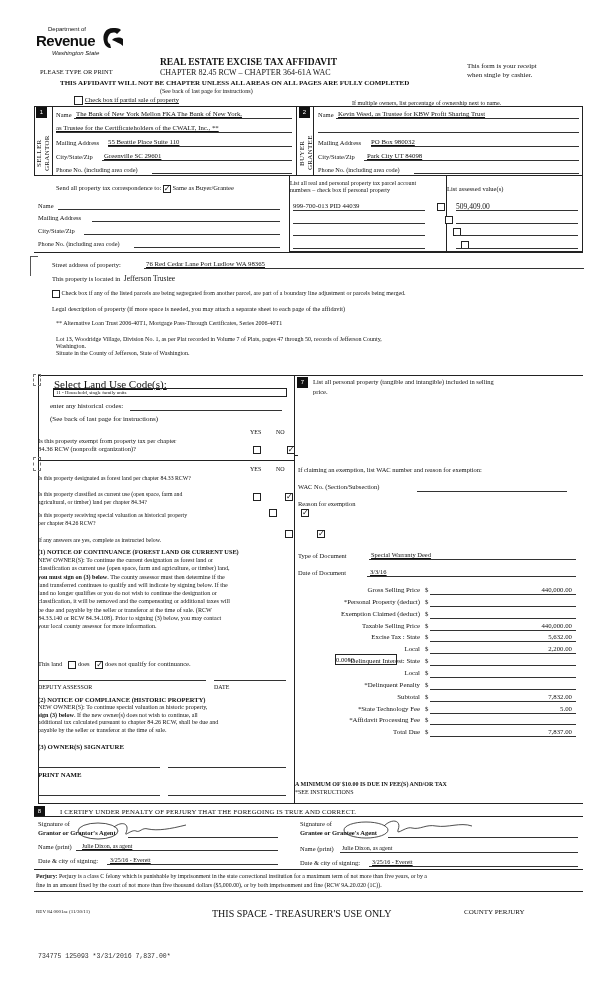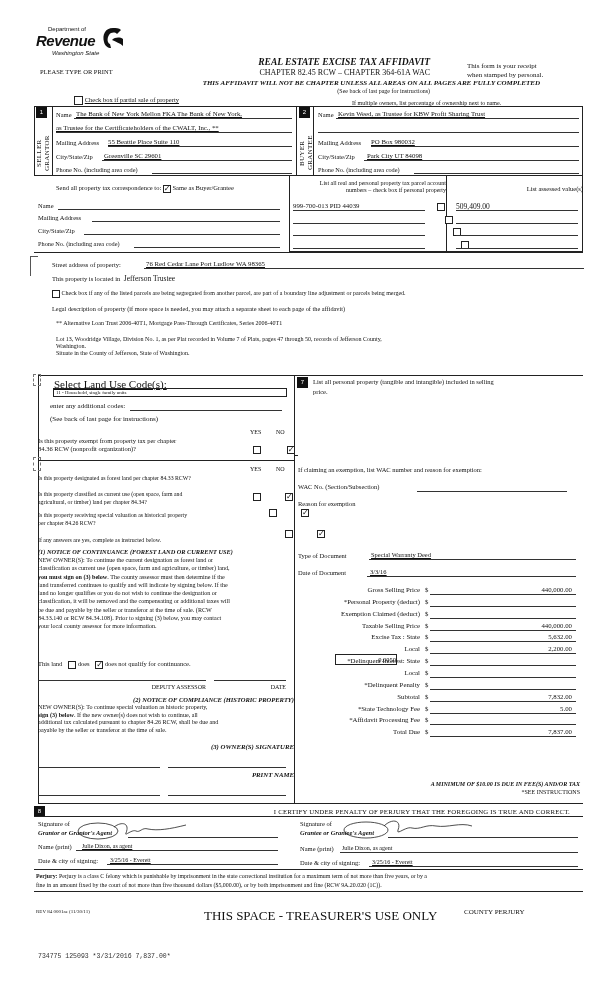--- a/index.html
+++ b/index.html
@@ -9,22 +9,22 @@
   .sans { font-family: "Liberation Sans", sans-serif; }
   .fill { font-family: Liberation Serif, serif; font-size: 7px; }
   .cb { display: inline-block; width: 8px; height: 8px; border: 1px solid #222; background: #fff; vertical-align: middle; position: relative; }
   .cb.checked::after { content: "\2713"; position: absolute; left: 0px; top: -3px; font-size: 8px; font-family: "DejaVu Sans", sans-serif; line-height: 12px; }
   .badge { background: #111; color: #fff; font-size: 6px; text-align: center; line-height: 11px; width: 11px; height: 11px; font-family: "Liberation Sans", sans-serif; }
   .vlabel { writing-mode: vertical-rl; transform: rotate(180deg); font-size: 7px; text-align: center; line-height: 8px; letter-spacing: 0.3px; }
   .row-line { position: absolute; border-bottom: 1px solid #333; }
   .lbl { white-space: nowrap; }
   .box { position: absolute; border: 1px solid #222; }
   .right { text-align: right; }
-  .center { text-align: right; }
-  .bold { font-weight: bold; font-style: italic; }
+  .center { text-align: left; }
+  .bold { font-weight: bold; }
   .sig { position: absolute; }
 </style>
 </head>
 <body>
 
 
 
 
 <div class="abs" style="left:36px;top:24px;width:80px;height:36px;">
   <div class="abs sans" style="left:12px;top:2px;font-size:6px;">Department of</div>
@@ -33,21 +33,21 @@
   <svg class="abs" style="left:64px;top:2px;" width="26" height="24" viewBox="0 0 26 24">
     <path d="M13 2 C5 2 2 9 4 16 C5 20 8 22 11 22 L10 18 C7 17 7 12 9 9 C11 6 15 6 17 8 L21 4 C19 2 16 2 13 2 Z" fill="#111"></path>
     <path d="M12 14 C15 11 20 11 23 13 L23 20 C20 17 16 16 12 14 Z" fill="#111"></path>
   </svg>
 </div>
 <div class="abs" style="left:40px;top:68px;font-size:6.5px;">PLEASE TYPE OR PRINT</div>
 
 <div class="abs center bold" style="left:160px;top:57px;width:270px;font-size:9.5px;">REAL ESTATE EXCISE TAX AFFIDAVIT</div>
 <div class="abs center" style="left:160px;top:68px;width:270px;font-size:8px;">CHAPTER 82.45 RCW – CHAPTER 364-61A WAC</div>
 <div class="abs" style="left:467px;top:62px;font-size:7px;">This form is your receipt</div>
-<div class="abs" style="left:467px;top:71px;font-size:7px;">when stamped by personal.</div>
+<div class="abs" style="left:467px;top:71px;font-size:7px;">when single by cashier.</div>
 <div class="abs center bold" style="left:60px;top:79px;width:480px;font-size:7px;">THIS AFFIDAVIT WILL NOT BE CHAPTER UNLESS ALL AREAS ON ALL PAGES ARE FULLY COMPLETED</div>
 <div class="abs center" style="left:160px;top:88px;width:270px;font-size:6px;">(See back of last page for instructions)</div>
 
 <div class="abs" style="left:74px;top:96px;">
   <span class="cb" style="width:9px;height:9px;"></span>
   <span class="lbl" style="font-size:6.5px;text-decoration:underline;">Check box if partial sale of property</span>
 </div>
 <div class="abs" style="left:352px;top:100px;font-size:6px;text-decoration:underline;">If multiple owners, list percentage of ownership next to name.</div>
 
 
@@ -157,21 +157,21 @@
 <div class="abs" style="left:38px;top:803px;width:545px;height:1px;background:#222;"></div>
 <div class="abs" style="left:38px;top:460px;width:256px;height:1px;background:#222;"></div>
 <div class="abs" style="left:294px;top:455px;width:4px;height:1px;background:#222;"></div>
 
 
 <div class="abs" style="left:33px;top:374px;width:8px;height:12px;border:1px dashed #777;"></div>
 <div class="abs lbl" style="left:54px;top:378px;font-size:11px;text-decoration:underline;">Select Land Use Code(s):</div>
 <div class="abs fill" style="left:53px;top:388px;width:234px;height:9px;border:1px solid #222;font-size:5px;line-height:8px;padding-left:2px;">
   <span>11 - Household, single family units</span>
 </div>
-<div class="abs lbl" style="left:50px;top:402px;font-size:7px;">enter any additional codes:</div>
+<div class="abs lbl" style="left:50px;top:402px;font-size:7px;">enter any historical codes:</div>
 <div class="row-line" style="left:130px;top:402px;width:152px;height:9px;"></div>
 <div class="abs lbl" style="left:50px;top:415px;font-size:7px;">(See back of last page for instructions)</div>
 <div class="abs lbl" style="left:250px;top:429px;font-size:6px;">YES</div>
 <div class="abs lbl" style="left:276px;top:429px;font-size:6px;">NO</div>
 <div class="abs lbl" style="left:38px;top:437px;font-size:6.5px;">Is this property exempt from property tax per chapter</div>
 <div class="abs lbl" style="left:38px;top:445px;font-size:6.5px;">84.36 RCW (nonprofit organization)?</div>
 <span class="abs cb" style="left:253px;top:437px;"></span>
 <span class="abs cb checked" style="left:277px;top:437px;"></span>
 
 
@@ -334,18 +334,18 @@
 
 <div class="abs" style="left:34px;top:869px;width:549px;height:1px;background:#222;"></div>
 <div class="abs" style="left:36px;top:872px;width:550px;font-size:5.9px;line-height:9px;">
   <div style="white-space:nowrap;"><b>Perjury:</b><span> Perjury is a class C felony which is punishable by imprisonment in the state correctional institution for a maximum term of not more than five years, or by a</span></div>
   <div style="white-space:nowrap;">fine in an amount fixed by the court of not more than five thousand dollars ($5,000.00), or by both imprisonment and fine (RCW 9A.20.020 (1C)).</div>
 </div>
 <div class="abs" style="left:34px;top:891px;width:549px;height:1px;background:#222;"></div>
 
 
 <div class="abs lbl" style="left:36px;top:909px;font-size:5px;">REV 84 0001ae (11/30/11)</div>
-<div class="abs lbl" style="left:204px;top:908px;font-size:13px;">THIS SPACE - TREASURER'S USE ONLY</div>
+<div class="abs lbl" style="left:212px;top:908px;font-size:10px;">THIS SPACE - TREASURER'S USE ONLY</div>
 <div class="abs lbl" style="left:464px;top:908px;font-size:7px;">COUNTY PERJURY</div>
 <div class="abs lbl" style="left:38px;top:953px;font-family:'Liberation Mono', monospace;font-size:6.5px;color:#333;">734775 125093 *3/31/2016 7,837.00*</div>
 
 
 
 
 </body></html>

